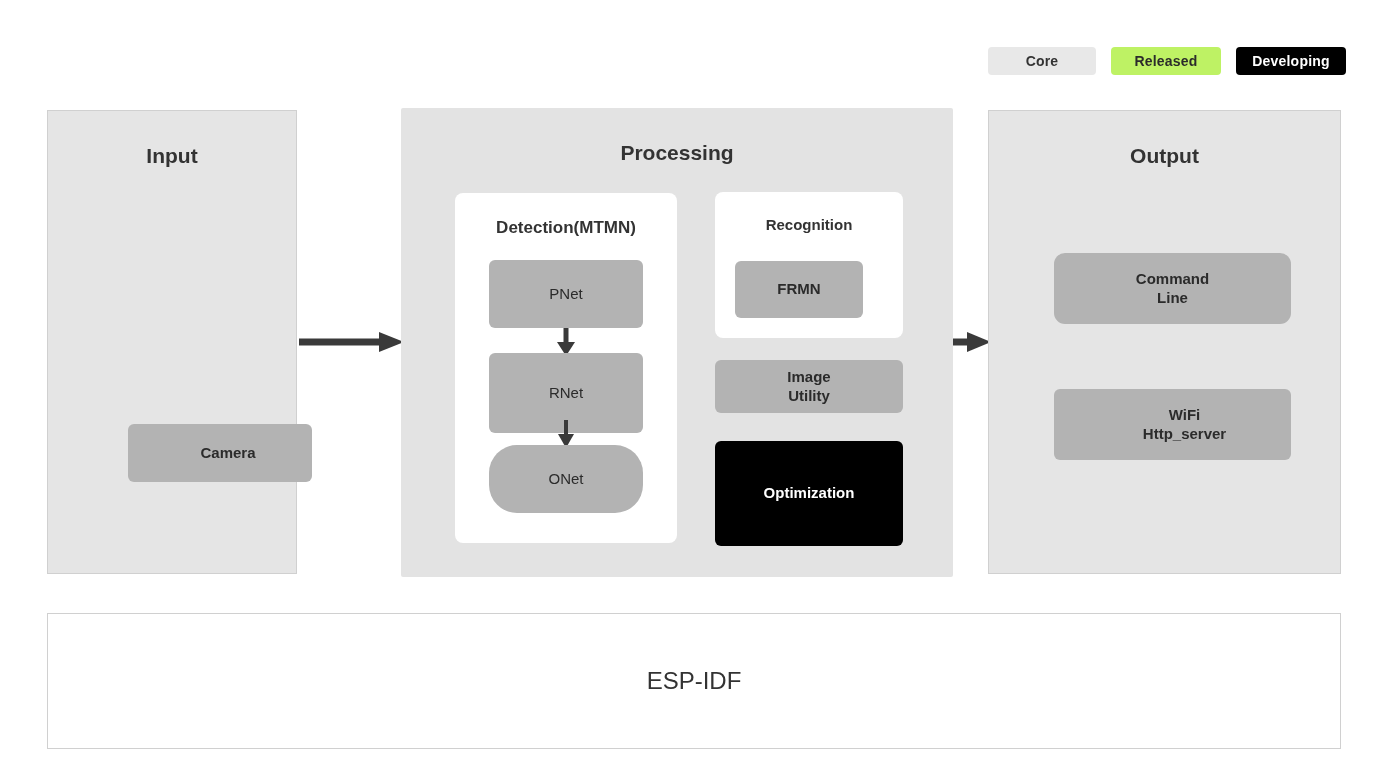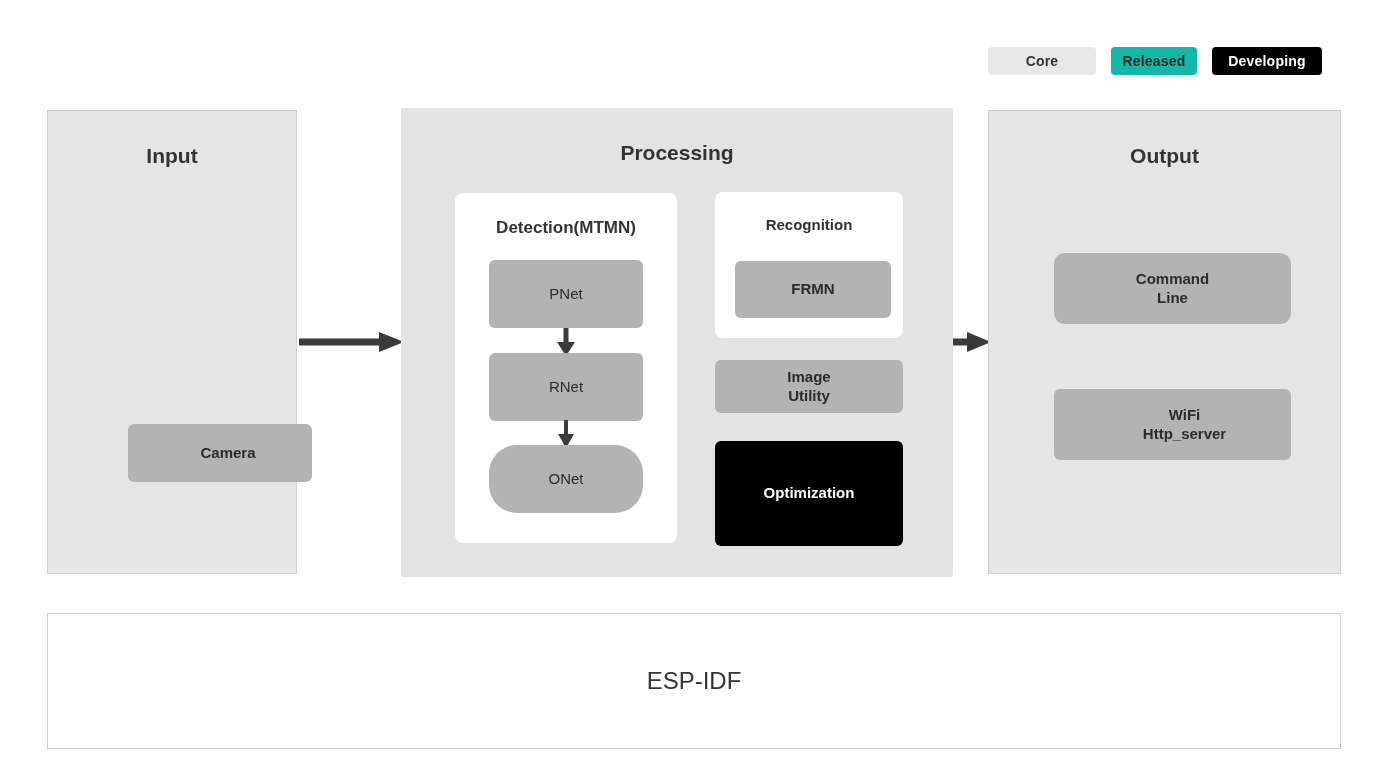--- a/index.html
+++ b/index.html
@@ -35,21 +35,21 @@
     height: 28px;
     line-height: 28px;
     border-radius: 4px;
     font-size: 14px;
     font-weight: bold;
     text-align: center;
     letter-spacing: 0.2px;
     white-space: nowrap;
   }
   .chip-core     { width: 108px; background: #e8e8e8; color: #333333; }
-  .chip-released { width: 86px; background: #14b8a6; color: #2b2b2b; }
+  .chip-released { width: 110px; background: #bef264; color: #2b2b2b; }
   .chip-developing { width: 110px; background: #000000; color: #ffffff; }
 
   
   .panel {
     position: absolute;
     box-sizing: border-box;
   }
   .panel-bordered {
     background: #e5e5e5;
     border: 1px solid #d0d0d0;
@@ -113,26 +113,26 @@
   .node-developing {
     background: #000000;
     color: #ffffff;
   }
 
   #node-camera { left: 80px;  top: 313px; width: 184px; height: 58px;
                  font-size: 15px; font-weight: bold; padding-left: 16px; }
 
   #node-pnet { left: 489px; top: 260px; width: 154px; height: 68px;
                font-size: 15px; font-weight: normal; }
-  #node-rnet { left: 489px; top: 353px; width: 154px; height: 68px;
+  #node-rnet { left: 489px; top: 353px; width: 154px; height: 80px;
                font-size: 15px; font-weight: normal; }
   #node-onet { left: 489px; top: 445px; width: 154px; height: 68px;
                font-size: 15px; font-weight: normal; border-radius: 28px; }
 
-  #node-frmn { left: 735px; top: 261px; width: 156px; height: 57px;
+  #node-frmn { left: 735px; top: 261px; width: 128px; height: 57px;
                font-size: 15px; font-weight: bold; }
   #node-image-utility { left: 715px; top: 360px; width: 188px; height: 53px;
                         font-size: 15px; font-weight: bold; }
   #node-optimization  { left: 715px; top: 441px; width: 188px; height: 105px;
                         font-size: 15px; font-weight: bold; }
 
   #node-command-line { left: 1054px; top: 253px; width: 237px; height: 71px;
                        font-size: 15px; font-weight: bold; border-radius: 11px; }
   #node-wifi         { left: 1054px; top: 389px; width: 237px; height: 71px;
                        font-size: 15px; font-weight: bold; padding-left: 24px; }

